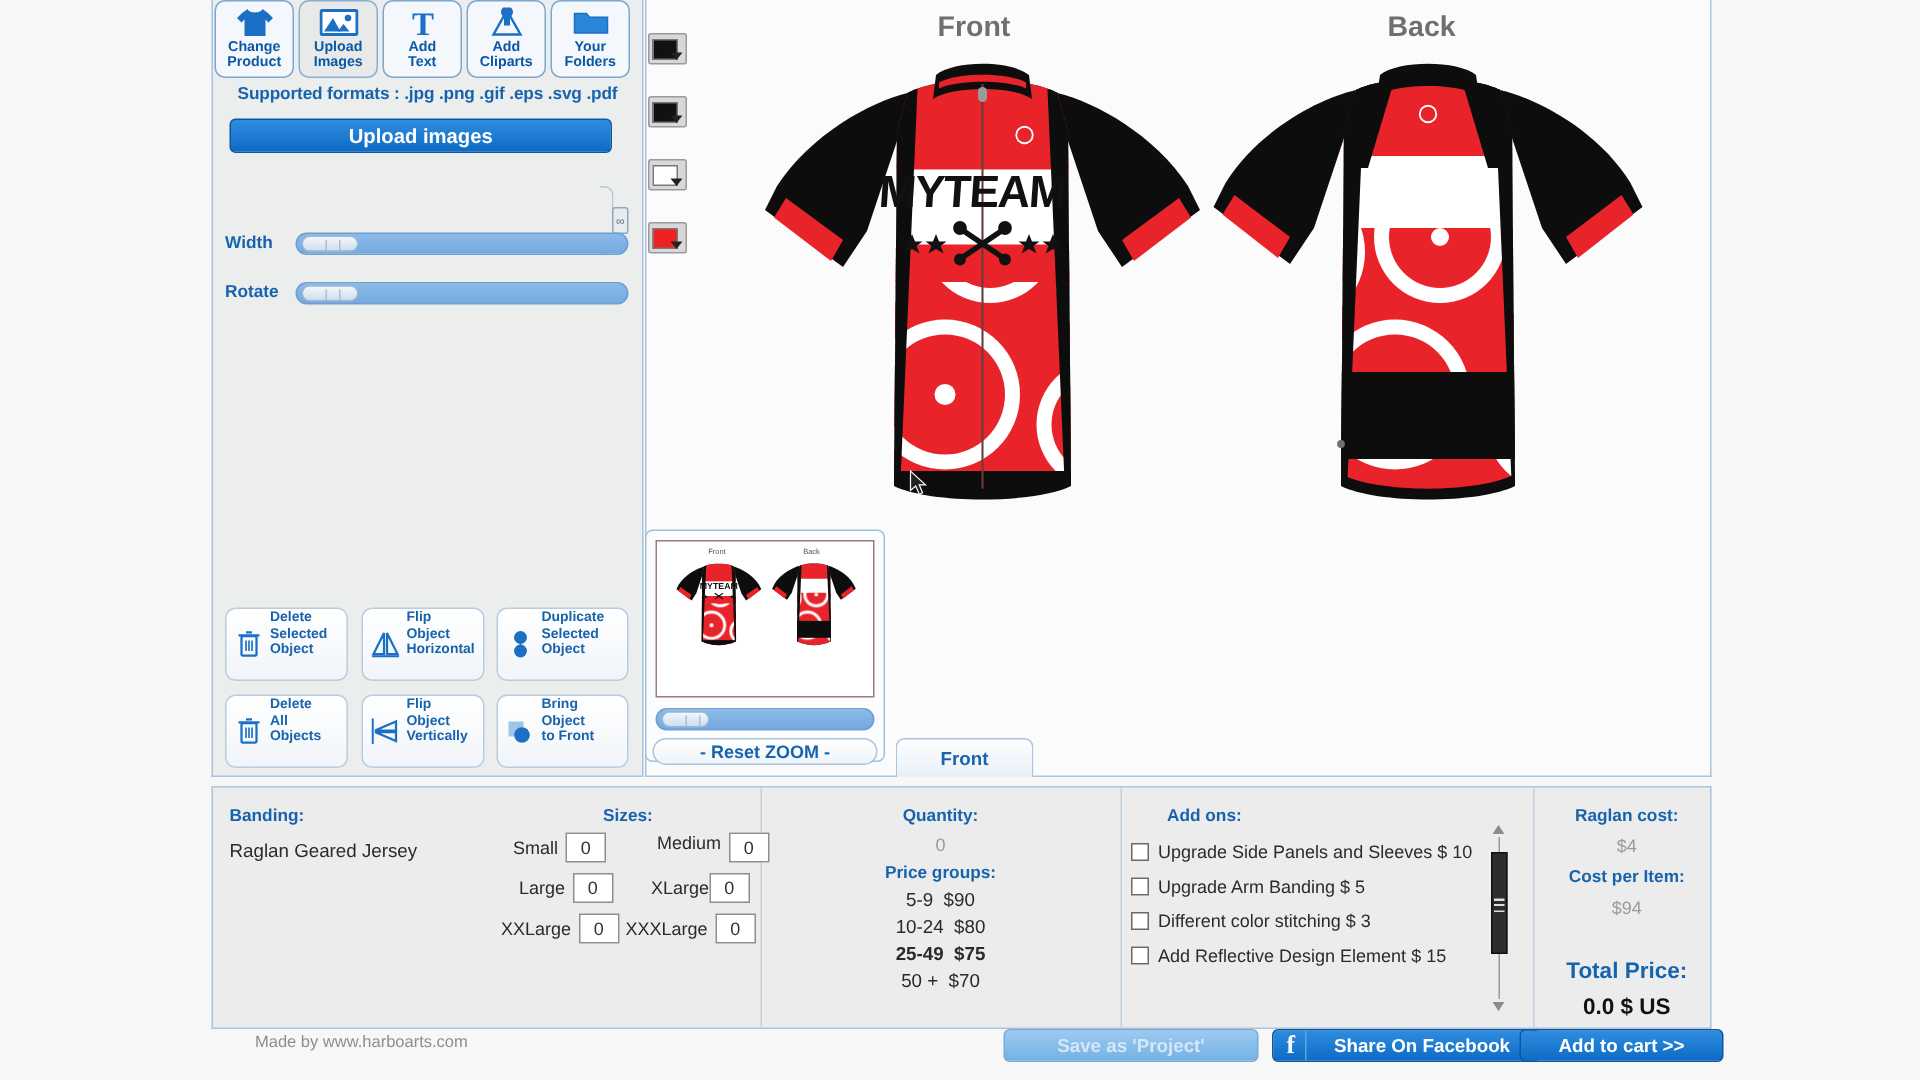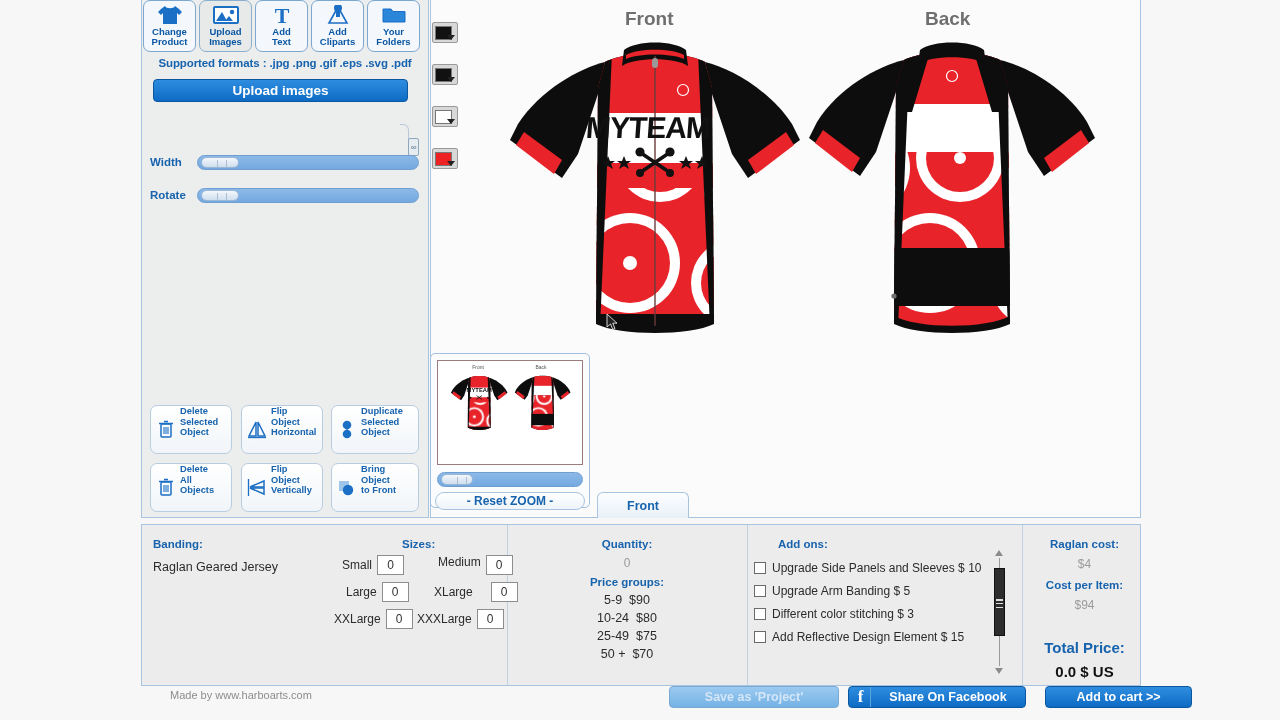--- a/index.html
+++ b/index.html
@@ -203,21 +203,21 @@
     border:1px solid #0a57a0; border-radius:4px;
     color:#fff; font-size:12.5px; font-weight:bold;
     display:flex;align-items:center; cursor:pointer;
   }
   .fb-f {
     width:20px; height:20px; display:flex;align-items:center;justify-content:center;
     font-family:"Liberation Serif", serif; font-size:17px; font-weight:bold; color:#fff;
     border-right:1px solid #5fa3dd; margin-left:2px;
   }
   .btn-cart {
-    position:absolute; left:904px; top:-2px; width:147px; height:22px;
+    position:absolute; left:872px; top:-2px; width:136px; height:22px;
     background:linear-gradient(#2f8de0,#0d6bc4);
     border:1px solid #0a57a0; border-radius:4px;
     color:#fff; font-size:12.5px; font-weight:bold;
     display:flex;align-items:center;justify-content:center; cursor:pointer;text-align:center;
   }
   .cursor-arrow { position:absolute; left:606px; top:313px; pointer-events:none; }
 </style>
 </head>
 <body>
 
@@ -628,21 +628,21 @@
       <input class="sizebox" value="0" style="">
     </div>
     <div style="position:absolute; left:296px; top:30px; display:flex; align-items:flex-start; gap:5px;">
       <span class="sizelabel">Medium</span>
       <input class="sizebox" value="0" style="">
     </div>
     <div style="position:absolute; left:204px; top:57px; display:flex; align-items:center; gap:5px;">
       <span class="sizelabel">Large</span>
       <input class="sizebox" value="0" style="">
     </div>
-    <div style="position:absolute; left:292px; top:57px; display:flex; align-items:center; gap:18px;">
+    <div style="position:absolute; left:292px; top:57px; display:flex; align-items:center; gap:0;">
       <span class="sizelabel">XLarge</span>
       <input class="sizebox" value="0" style="">
     </div>
     <div style="position:absolute; left:192px; top:84px; display:flex; align-items:center; gap:5px;">
       <span class="sizelabel">XXLarge</span>
       <input class="sizebox" value="0" style="">
     </div>
     <div style="position:absolute; left:275px; top:84px; display:flex; align-items:center; gap:5px;">
       <span class="sizelabel">XXXLarge</span>
       <input class="sizebox" value="0" style="">
@@ -651,21 +651,21 @@
     <div style="position:absolute; left:395px; top:13px; width:180px; text-align:center;">
       <div class="ip-head">Quantity:</div>
       <div class="ip-gray" style="margin-top:6px;">0</div>
       <div class="ip-head" style="margin-top:6px;">Price groups:</div>
       <div class="ip-val" style="margin-top:5px;">
         <span>5-9</span>&nbsp;&nbsp;<span>$90</span>
       </div>
       <div class="ip-val" style="margin-top:4px;">
         <span>10-24</span>&nbsp;&nbsp;<span>$80</span>
       </div>
-      <div class="ip-val" style="margin-top:4px;">
+      <div class="ip-val" style="margin-top:4px;font-weight:bold;">
         <span>25-49</span>&nbsp;&nbsp;<span>$75</span>
       </div>
       <div class="ip-val" style="margin-top:4px;">
         <span>50 +</span>&nbsp;&nbsp;<span>$70</span>
       </div>
     </div>
 
     <div class="ip-head" style="position:absolute; left:636px; top:13px;">Add ons:</div>
     <div style="position:absolute; left:612px; top:31px;">
       <div class="addon-row">

